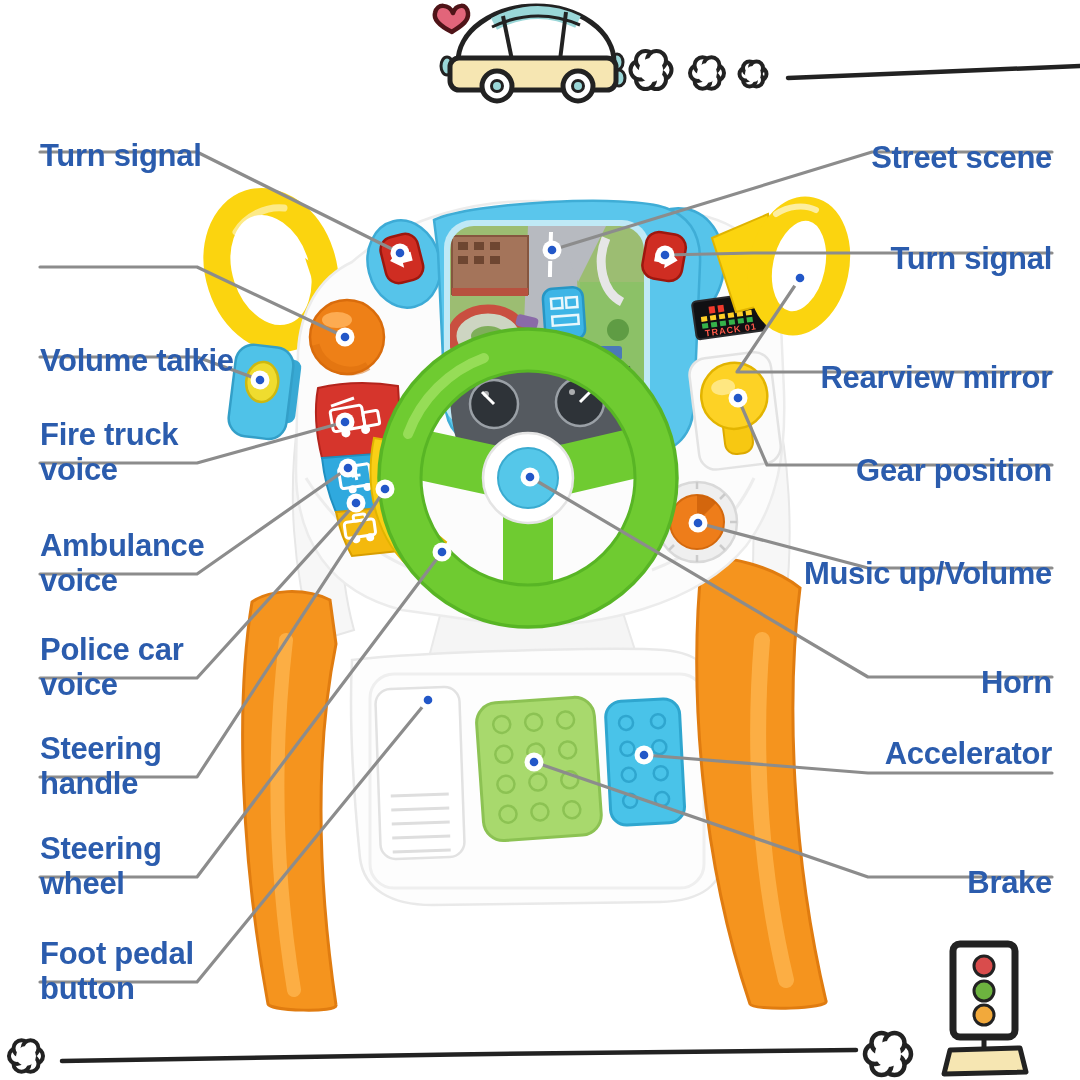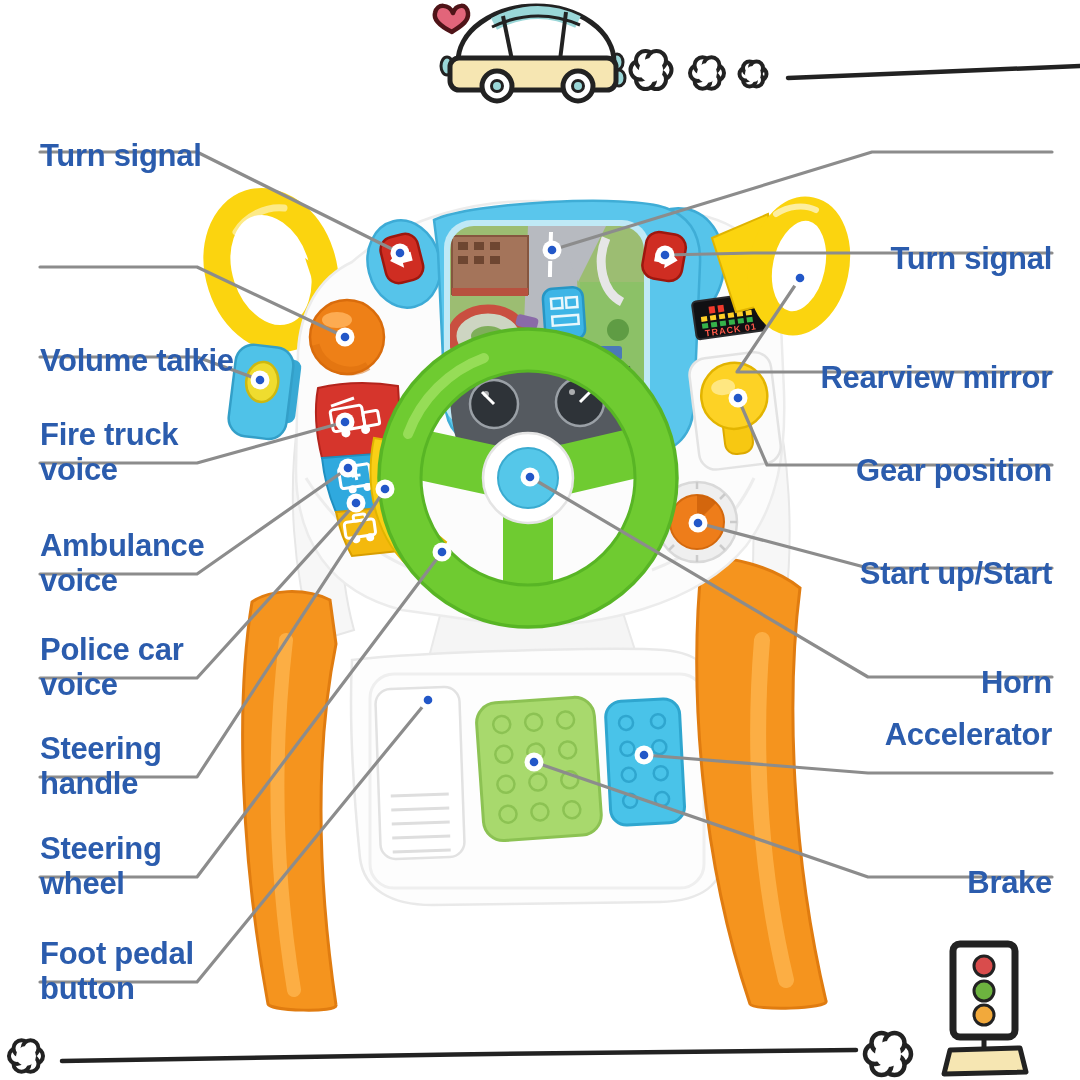--- a/index.html
+++ b/index.html
@@ -437,21 +437,22 @@
 voice</div>
   <div class="callout left" style="top:606px">Police car
 voice</div>
   <div class="callout left" style="top:705px">Steering
 handle</div>
   <div class="callout left" style="top:805px">Steering
 wheel</div>
   <div class="callout left" style="top:910px">Foot pedal
 button</div>
 
+  <div class="callout right" style="top:114px">Street scene</div>
   <div class="callout right" style="top:215px">Turn signal</div>
   <div class="callout right" style="top:334px">Rearview mirror</div>
   <div class="callout right" style="top:427px">Gear position</div>
-  <div class="callout right" style="top:530px">Start up/Start</div>
+  <div class="callout right" style="top:530px">Music up/Volume</div>
   <div class="callout right" style="top:639px">Horn</div>
-  <div class="callout right" style="top:691px">Accelerator</div>
+  <div class="callout right" style="top:710px">Accelerator</div>
   <div class="callout right" style="top:839px">Brake</div>
 
 </div>
 
 </body></html>

